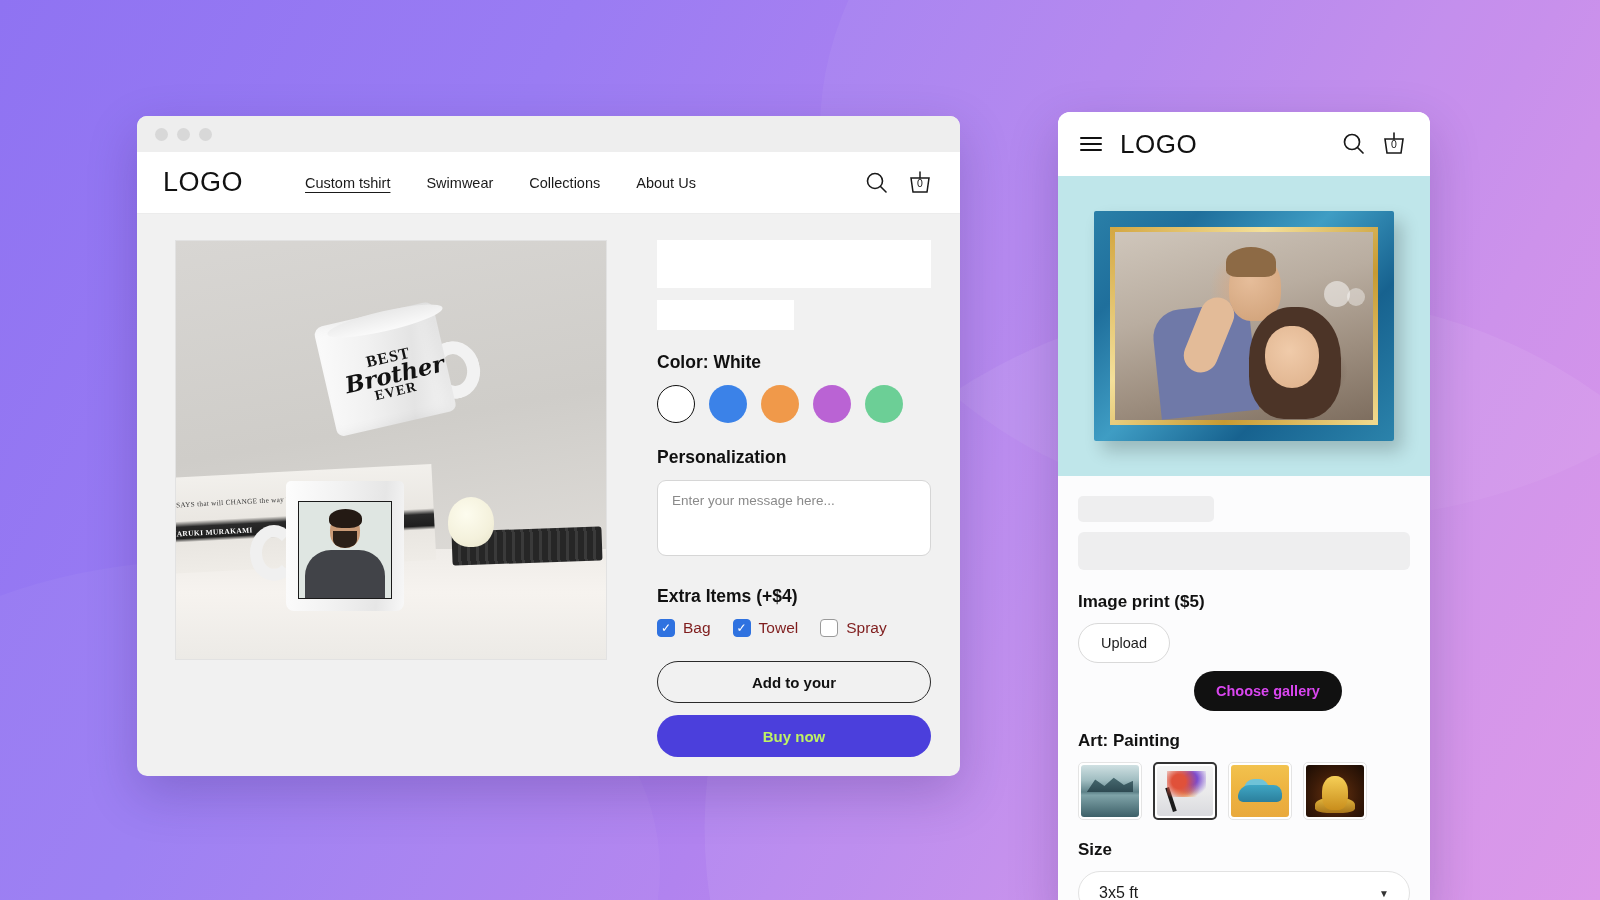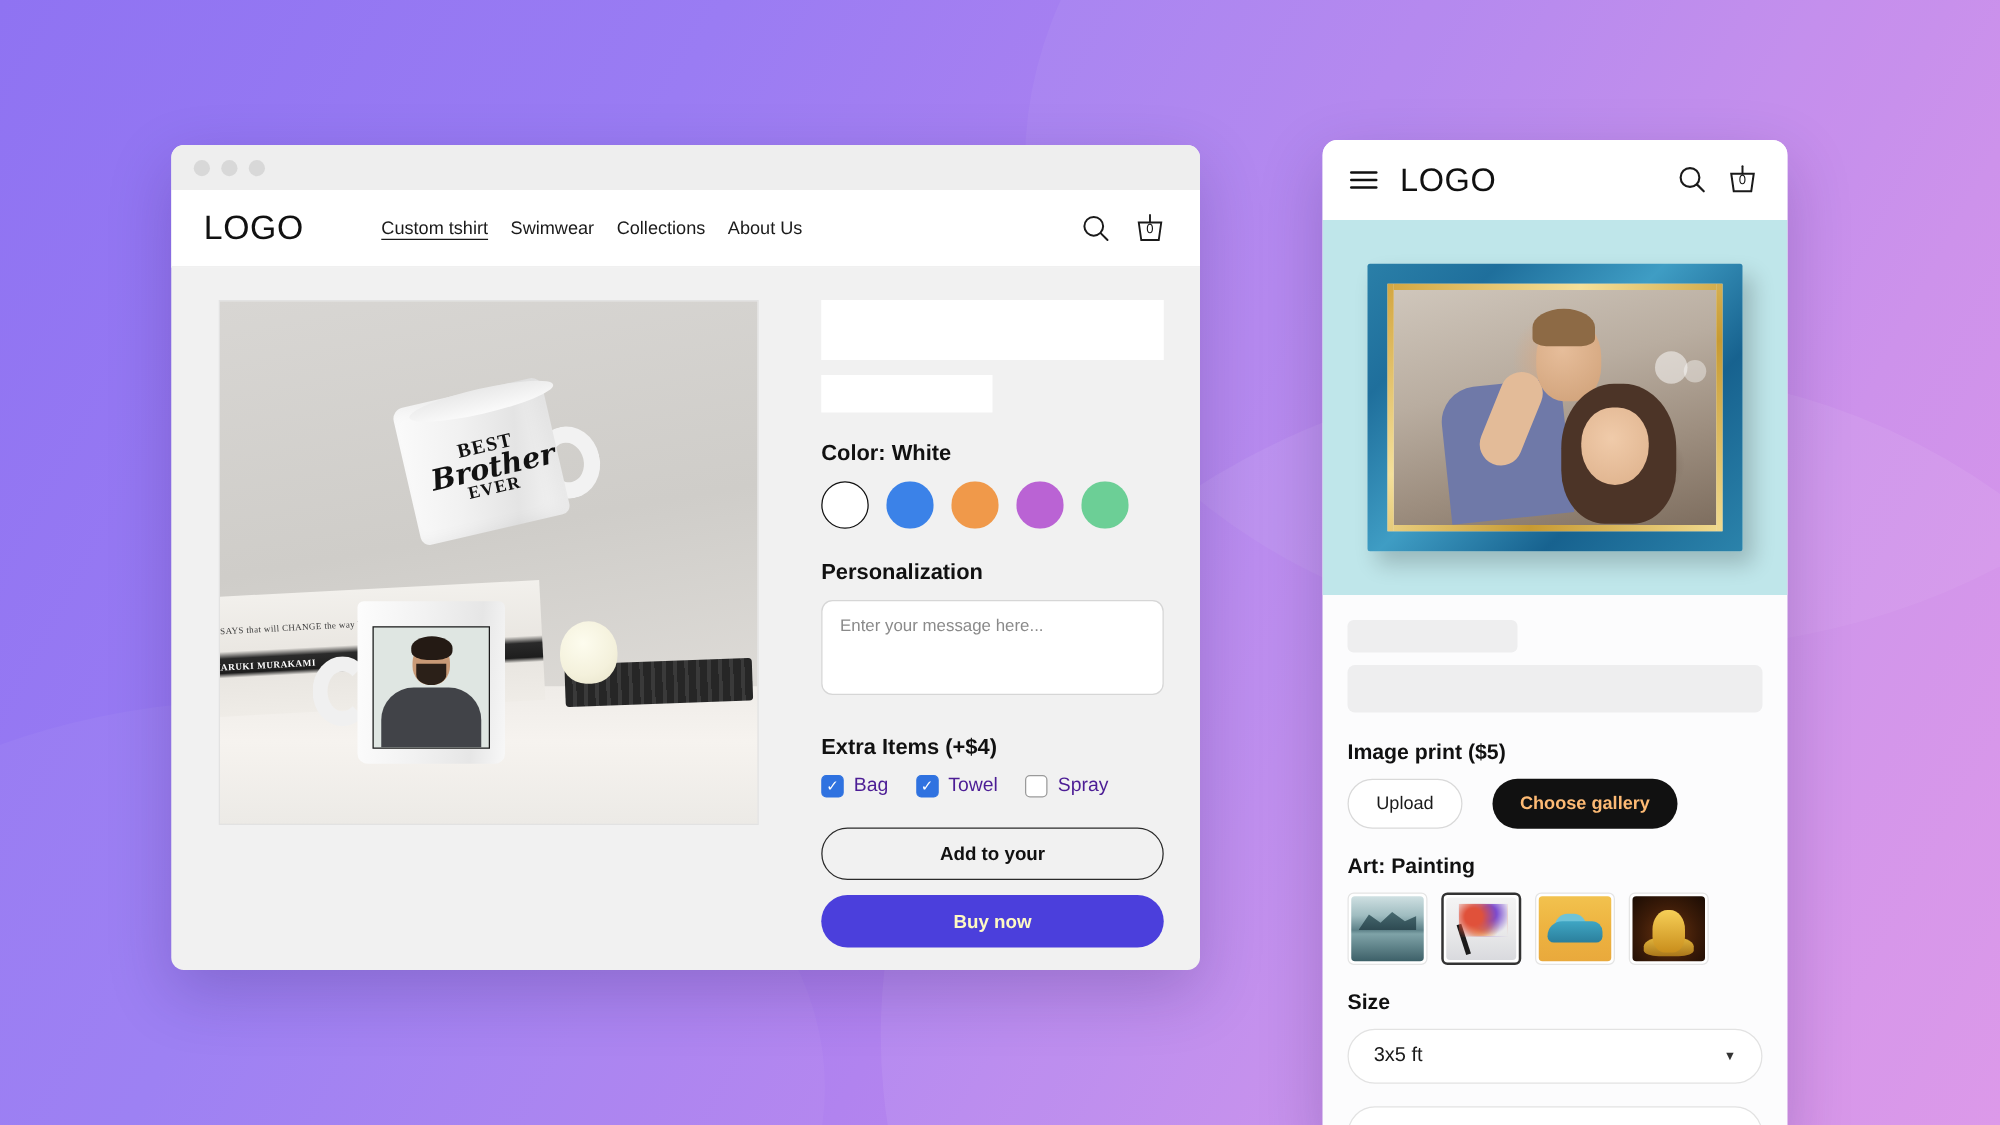--- a/index.html
+++ b/index.html
@@ -56,21 +56,21 @@
     height: 62px; background: #ffffff;
     display: flex; align-items: center;
     padding: 0 26px 0 26px;
     border-bottom: 1px solid #ececec;
   }
   .logo-text {
     font-size: 27px; letter-spacing: 0.5px;
     color: #111; font-weight: 400;
   }
   .nav-list {
-    display: flex; align-items: center; gap: 18px;
+    display: flex; align-items: center; gap: 36px;
     margin-left: 62px;
   }
   .nav-item {
     font-size: 14.5px; color: #1a1a1a; white-space: nowrap;
     cursor: pointer;
   }
   .nav-item.active { text-decoration: underline; text-underline-offset: 4px; }
   .header-icons {
     margin-left: auto; display: flex; align-items: center; gap: 16px;
   }
@@ -207,29 +207,29 @@
   .pers-area::placeholder { color: #8a8a8a; }
   .checks-row { display: flex; align-items: center; gap: 22px; margin-bottom: 24px; }
   .check-item { display: flex; align-items: center; gap: 8px; cursor: pointer; }
   .check-box {
     width: 18px; height: 18px; border-radius: 4px;
     border: 1.6px solid #9a9a9a; background: #fff;
     display: flex; align-items: center; justify-content: center;
     color: #fff; font-size: 12px; line-height: 1;
   }
   .check-box.checked { background: #2f72e0; border-color: #2f72e0; }
-  .check-label { font-size: 15.5px; color: #4c1d95; }
+  .check-label { font-size: 15.5px; color: #7f1d1d; }
   .btn {
     width: 274px; height: 42px; border-radius: 22px;
     display: flex; align-items: center; justify-content: center;
     font-size: 15px; font-weight: bold; cursor: pointer;
     margin-bottom: 12px;
   }
   .btn-outline { background: transparent; border: 1.4px solid #2a2a2a; color: #111; }
-  .btn-primary { background: #4b3fdc; color: #fef9c3; border: none; }
+  .btn-primary { background: #4b3fdc; color: #bef264; border: none; }
 
   
   .mobile-window {
     position: absolute; left: 1058px; top: 112px;
     width: 372px; height: 800px;
     background: #fcfcfd;
     border-radius: 12px 12px 0 0;
     overflow: hidden;
     box-shadow: 0 18px 50px rgba(40,20,90,0.22);
   }
@@ -310,21 +310,21 @@
   .m-skeleton-sm { width: 136px; height: 26px; background: #eeeeef; border-radius: 5px; margin-bottom: 10px; }
   .m-skeleton-lg { width: 100%; height: 38px; background: #eeeeef; border-radius: 6px; margin-bottom: 22px; }
   .m-label { font-size: 17px; font-weight: bold; color: #111; margin-bottom: 11px; }
   .m-btn-row { display: flex; gap: 24px; margin-bottom: 20px; }
   .m-btn {
     height: 40px; border-radius: 20px; display: flex;
     align-items: center; justify-content: center;
     font-size: 14.5px; cursor: pointer; padding: 0 22px;
   }
   .m-btn-outline { background: #fff; border: 1px solid #d9d9d9; color: #1a1a1a; }
-  .m-btn-dark { background: #111; color: #fdba74; border: none; font-weight: 600; }
+  .m-btn-dark { background: #111; color: #d946ef; border: none; font-weight: 600; margin-top: 48px; }
   .art-row { display: flex; gap: 11px; margin-bottom: 20px; }
   .art-thumb {
     width: 64px; height: 58px; border-radius: 5px; cursor: pointer;
     border: 1.5px solid #e4e4e4; padding: 2px; background: #fff;
     overflow: hidden;
   }
   .art-thumb.selected { border: 2px solid #333; }
   .art-inner { width: 100%; height: 100%; border-radius: 3px; position: relative; overflow: hidden; }
   .art-lake {
     background: linear-gradient(180deg,#cfe0e2 0%,#9fbcc0 30%,#5d8188 52%,#7fa3a8 58%,#3d6068 100%);

